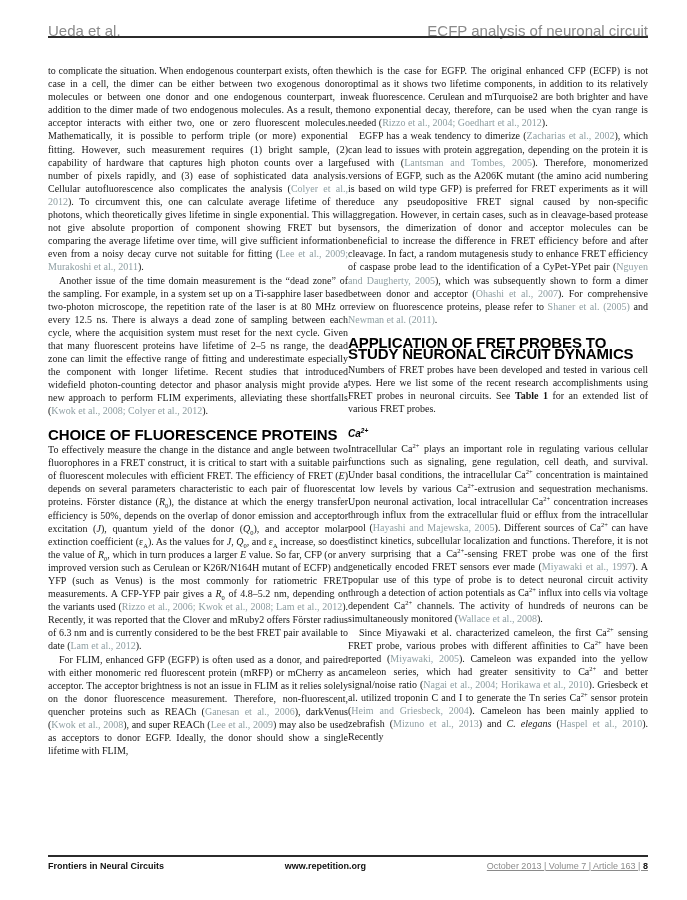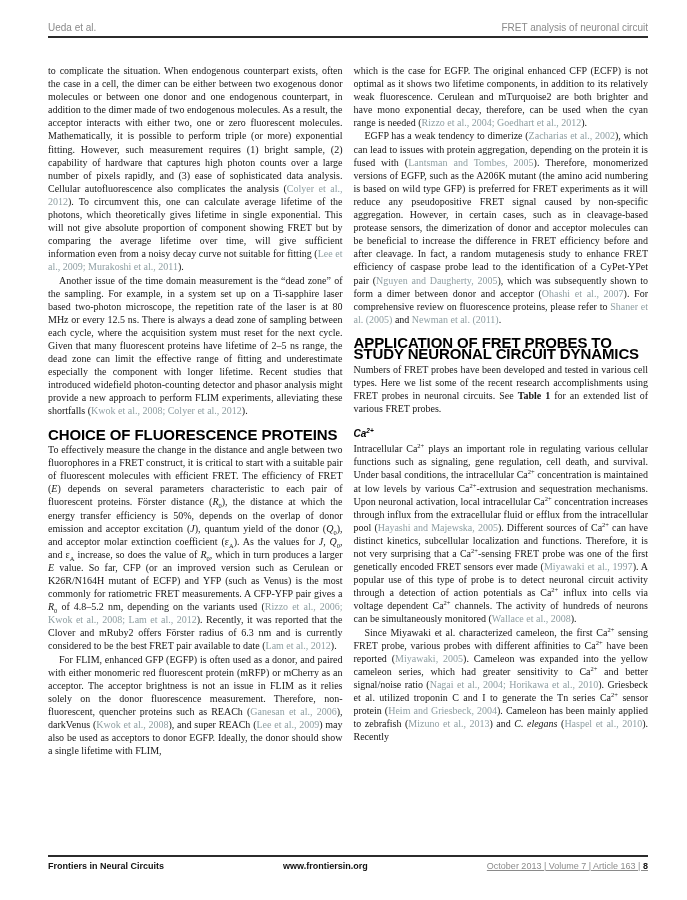--- a/index.html
+++ b/index.html
@@ -4,26 +4,26 @@
 <style>
   html,body{margin:0;padding:0;background:#e8e8e8;}
   .page{
     position:relative;width:687px;height:900px;background:#ffffff;
     font-family:"Liberation Serif",serif;color:#1a1a1a;overflow:hidden;
     box-shadow:0 0 2px #bbb;
   }
   .running-head{
     position:absolute;top:22px;left:48px;right:39px;
     display:flex;justify-content:space-between;align-items:baseline;
-    font-family:"Liberation Sans",sans-serif;font-size:10px;color:#8a8a8a;gap:44px;
+    font-family:"Liberation Sans",sans-serif;font-size:15px;color:#8a8a8a;gap:44px;
   }
   .head-rule{position:absolute;top:36px;left:48px;right:39px;height:2px;background:#2b2b2b;}
   .content{
     position:absolute;top:64px;left:48px;right:39px;bottom:50px;
-    display:flex;gap:11px;
+    display:flex;
   }
   .col{flex:1 1 0;min-width:0;}
   .col p{
     margin:0;text-align:justify;font-size:10px;line-height:13.1px;
     color:#161616;
   }
   .col p.indent{text-indent:11px;}
   .col h2{
     font-family:"Liberation Sans",sans-serif;font-size:15px;line-height:11.5px;
     font-weight:bold;color:#000;margin:11px 0 3px 0;letter-spacing:-0.1px;
@@ -47,21 +47,21 @@
   .footer .issue-wrap{color:#8a8a8a;text-decoration:underline;}
   .footer .page-num{font-weight:bold;color:#111;}
 </style>
 </head>
 <body>
 
 <div class="page">
 
   <div class="running-head">
     <span>Ueda et al.</span>
-    <span>FRET analysis of neuronal circuit</span>
+    <span>ECFP analysis of neuronal circuit</span>
   </div>
   <div class="head-rule"></div>
 
   <div class="content">
     <div class="col">
         <p><span>to complicate the situation. When endogenous counterpart exists, often the case in a cell, the dimer can be either between two exogenous donor molecules or between one donor and one endogenous counterpart, in addition to the dimer made of two endogenous molecules. As a result, the acceptor interacts with either two, one or zero fluorescent molecules. Mathematically, it is possible to perform triple (or more) exponential fitting. However, such measurement requires (1) bright sample, (2) capability of hardware that captures high photon counts over a large number of pixels rapidly, and (3) ease of sophisticated data analysis. Cellular autofluorescence also complicates the analysis (</span><span class="run-cite">Colyer et al., 2012</span><span>). To circumvent this, one can calculate average lifetime of the photons, which theoretically gives lifetime in single exponential. This will not give absolute proportion of component showing FRET but by comparing the average lifetime over time, will give sufficient information even from a noisy decay curve not suitable for fitting (</span><span class="run-cite">Lee et al., 2009; Murakoshi et al., 2011</span><span>).</span></p>
         <p class="indent"><span>Another issue of the time domain measurement is the “dead zone” of the sampling. For example, in a system set up on a Ti-sapphire laser based two-photon microscope, the repetition rate of the laser is at 80 MHz or every 12.5 ns. There is always a dead zone of sampling between each cycle, where the acquisition system must reset for the next cycle. Given that many fluorescent proteins have lifetime of 2–5 ns range, the dead zone can limit the effective range of fitting and underestimate especially the component with longer lifetime. Recent studies that introduced widefield photon-counting detector and phasor analysis might provide a new approach to perform FLIM experiments, alleviating these shortfalls (</span><span class="run-cite">Kwok et al., 2008; Colyer et al., 2012</span><span>).</span></p>
         <h2><span>CHOICE OF FLUORESCENCE PROTEINS</span></h2>
         <p><span>To effectively measure the change in the distance and angle between two fluorophores in a FRET construct, it is critical to start with a suitable pair of fluorescent molecules with efficient FRET. The efficiency of FRET (</span><span class="run-i">E</span><span>) depends on several parameters characteristic to each pair of fluorescent proteins. Förster distance (</span><span class="run-i">R</span><sub>0</sub><span>), the distance at which the energy transfer efficiency is 50%, depends on the overlap of donor emission and acceptor excitation (</span><span class="run-i">J</span><span>), quantum yield of the donor (</span><span class="run-i">Q</span><sub>0</sub><span>), and acceptor molar extinction coefficient (ε</span><sub>A</sub><span>). As the values for </span><span class="run-i">J</span><span>, </span><span class="run-i">Q</span><sub>0</sub><span>, and ε</span><sub>A</sub><span> increase, so does the value of </span><span class="run-i">R</span><sub>0</sub><span>, which in turn produces a larger </span><span class="run-i">E</span><span> value. So far, CFP (or an improved version such as Cerulean or K26R/N164H mutant of ECFP) and YFP (such as Venus) is the most commonly for ratiometric FRET measurements. A CFP-YFP pair gives a </span><span class="run-i">R</span><sub>0</sub><span> of 4.8–5.2 nm, depending on the variants used (</span><span class="run-cite">Rizzo et al., 2006; Kwok et al., 2008; Lam et al., 2012</span><span>). Recently, it was reported that the Clover and mRuby2 offers Förster radius of 6.3 nm and is currently considered to be the best FRET pair available to date (</span><span class="run-cite">Lam et al., 2012</span><span>).</span></p>
         <p class="indent"><span>For FLIM, enhanced GFP (EGFP) is often used as a donor, and paired with either monomeric red fluorescent protein (mRFP) or mCherry as an acceptor. The acceptor brightness is not an issue in FLIM as it relies solely on the donor fluorescence measurement. Therefore, non-fluorescent, quencher proteins such as REACh (</span><span class="run-cite">Ganesan et al., 2006</span><span>), darkVenus (</span><span class="run-cite">Kwok et al., 2008</span><span>), and super REACh (</span><span class="run-cite">Lee et al., 2009</span><span>) may also be used as acceptors to donor EGFP. Ideally, the donor should show a single lifetime with FLIM,</span></p>
@@ -73,17 +73,17 @@
         <p><span>Numbers of FRET probes have been developed and tested in various cell types. Here we list some of the recent research accomplishments using FRET probes in neuronal circuits. See </span><span class="run-b">Table 1</span><span> for an extended list of various FRET probes.</span></p>
         <h3><span>Ca</span><sup>2+</sup></h3>
         <p><span>Intracellular Ca</span><sup>2+</sup><span> plays an important role in regulating various cellular functions such as signaling, gene regulation, cell death, and survival. Under basal conditions, the intracellular Ca</span><sup>2+</sup><span> concentration is maintained at low levels by various Ca</span><sup>2+</sup><span>-extrusion and sequestration mechanisms. Upon neuronal activation, local intracellular Ca</span><sup>2+</sup><span> concentration increases through influx from the extracellular fluid or efflux from the intracellular pool (</span><span class="run-cite">Hayashi and Majewska, 2005</span><span>). Different sources of Ca</span><sup>2+</sup><span> can have distinct kinetics, subcellular localization and functions. Therefore, it is not very surprising that a Ca</span><sup>2+</sup><span>-sensing FRET probe was one of the first genetically encoded FRET sensors ever made (</span><span class="run-cite">Miyawaki et al., 1997</span><span>). A popular use of this type of probe is to detect neuronal circuit activity through a detection of action potentials as Ca</span><sup>2+</sup><span> influx into cells via voltage dependent Ca</span><sup>2+</sup><span> channels. The activity of hundreds of neurons can be simultaneously monitored (</span><span class="run-cite">Wallace et al., 2008</span><span>).</span></p>
         <p class="indent"><span>Since Miyawaki et al. characterized cameleon, the first Ca</span><sup>2+</sup><span> sensing FRET probe, various probes with different affinities to Ca</span><sup>2+</sup><span> have been reported (</span><span class="run-cite">Miyawaki, 2005</span><span>). Cameleon was expanded into the yellow cameleon series, which had greater sensitivity to Ca</span><sup>2+</sup><span> and better signal/noise ratio (</span><span class="run-cite">Nagai et al., 2004; Horikawa et al., 2010</span><span>). Griesbeck et al. utilized troponin C and I to generate the Tn series Ca</span><sup>2+</sup><span> sensor protein (</span><span class="run-cite">Heim and Griesbeck, 2004</span><span>). Cameleon has been mainly applied to zebrafish (</span><span class="run-cite">Mizuno et al., 2013</span><span>) and </span><span class="run-i">C. elegans</span><span> (</span><span class="run-cite">Haspel et al., 2010</span><span>). Recently</span></p>
       </div>
   </div>
 
   <div class="foot-rule"></div>
   <div class="footer">
     <span class="journal">Frontiers in Neural Circuits</span>
-    <span class="url">www.frontiersin.org</span>
+    <span class="url">www.repetition.org</span>
     <span class="issue-wrap"><span>October 2013 | Volume 7 | Article 163 | </span><span class="page-num">8</span></span>
   </div>
 
 </div>
 
 </body></html>

